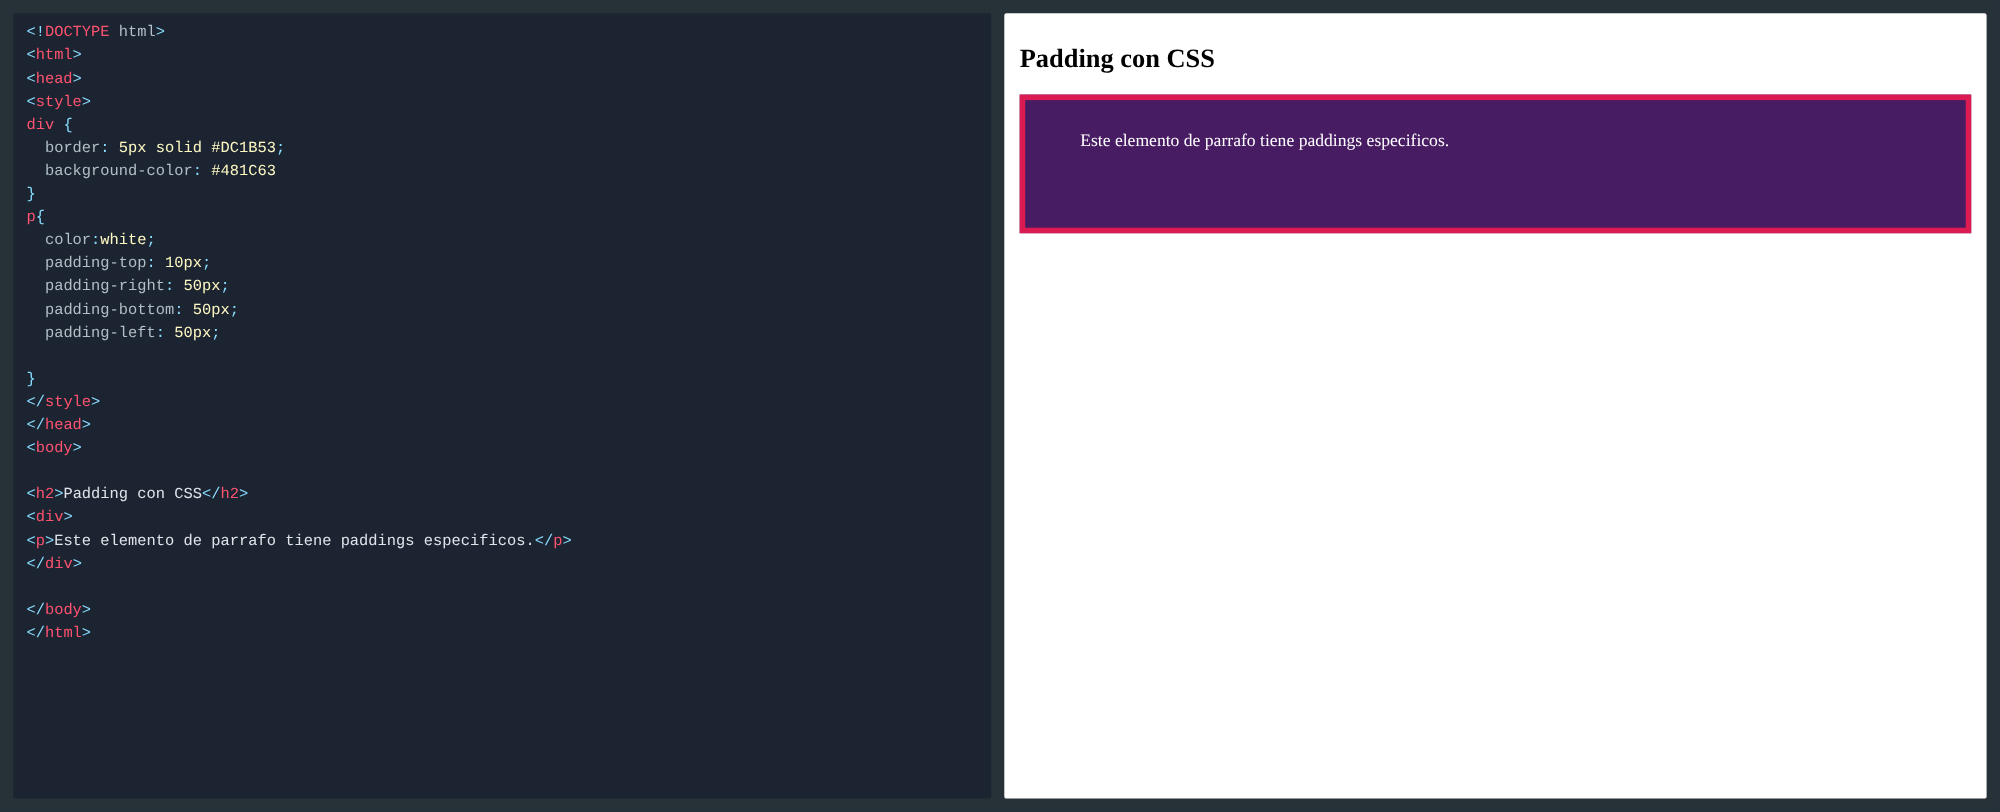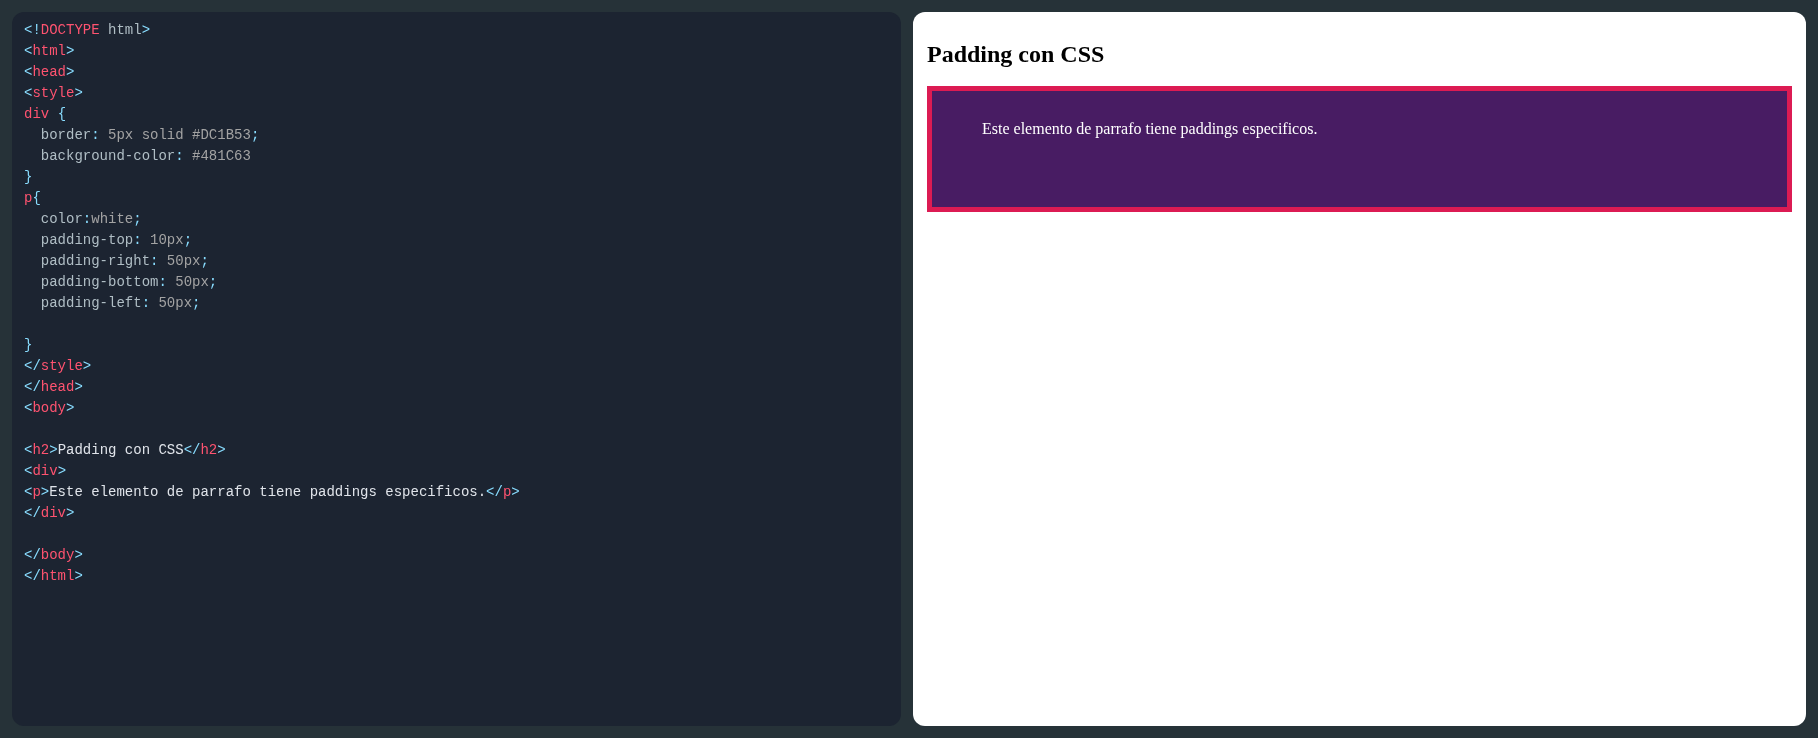--- a/index.html
+++ b/index.html
@@ -16,21 +16,21 @@
     padding: 12px;
   }
   .panes {
     display: flex;
     gap: 12px;
     height: calc(100vh - 24px);
   }
   .pane {
     flex: 1;
     overflow: auto;
-    border-radius: 12px;
+    border-radius: 2px;
   }
   .code-pane {
     background: #1c2431;
     color: #d0d7de;
     padding: 8px 12px;
     white-space: pre;
   }
   .preview-pane {
     background: #ffffff;
     color: #000;
@@ -38,21 +38,21 @@
     padding: 10px 14px;
   }
 
   
   .tok-punc   { color: #89ddff; }   
   .tok-tag    { color: #ff5370; }   
   .tok-doctype{ color: #ff5370; }
   .tok-docval { color: #b0bec5; }
   .tok-sel    { color: #ff5370; }   
   .tok-prop   { color: #b0bec5; margin-top: 24px; }   
-  .tok-val    { color: #a3a3a3; }   
+  .tok-val    { color: #fef9c3; }   
   .tok-text   { color: #e0e4ea; }   
 
   
   .pv-h2 {
     font-size: 24px;
     font-weight: bold;
     margin: 14px 0 14px 0;
   }
   .pv-div {
     border: 5px solid #DC1B53;

